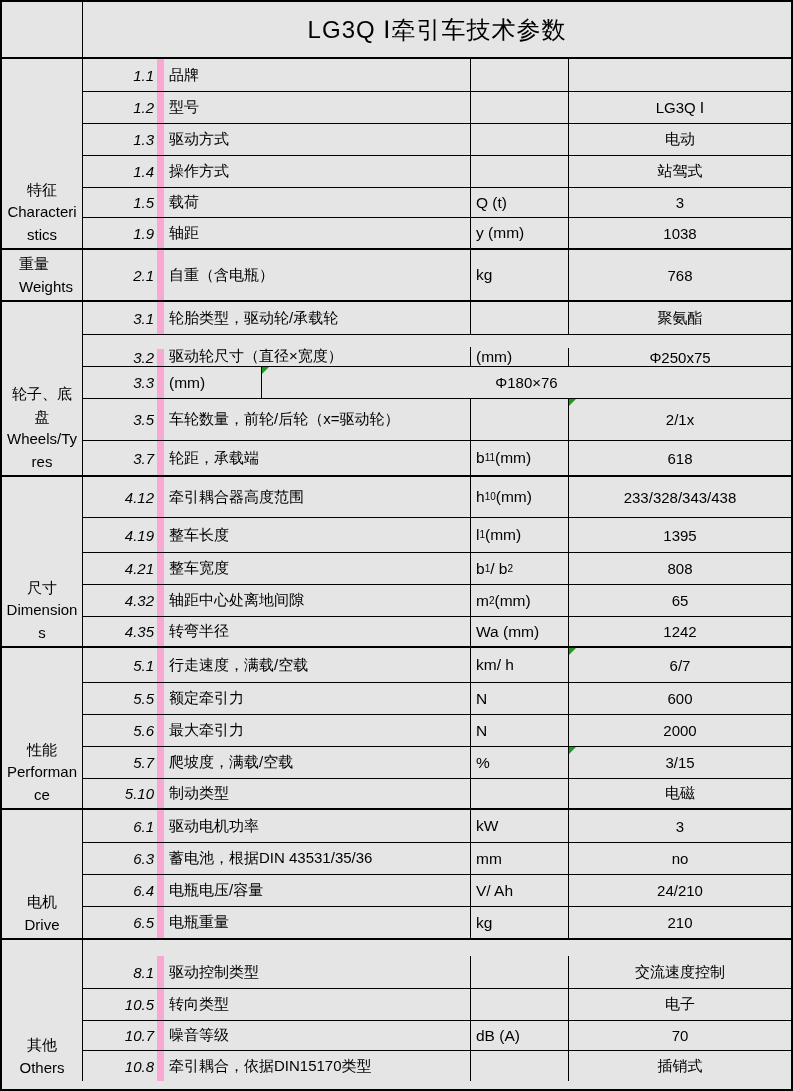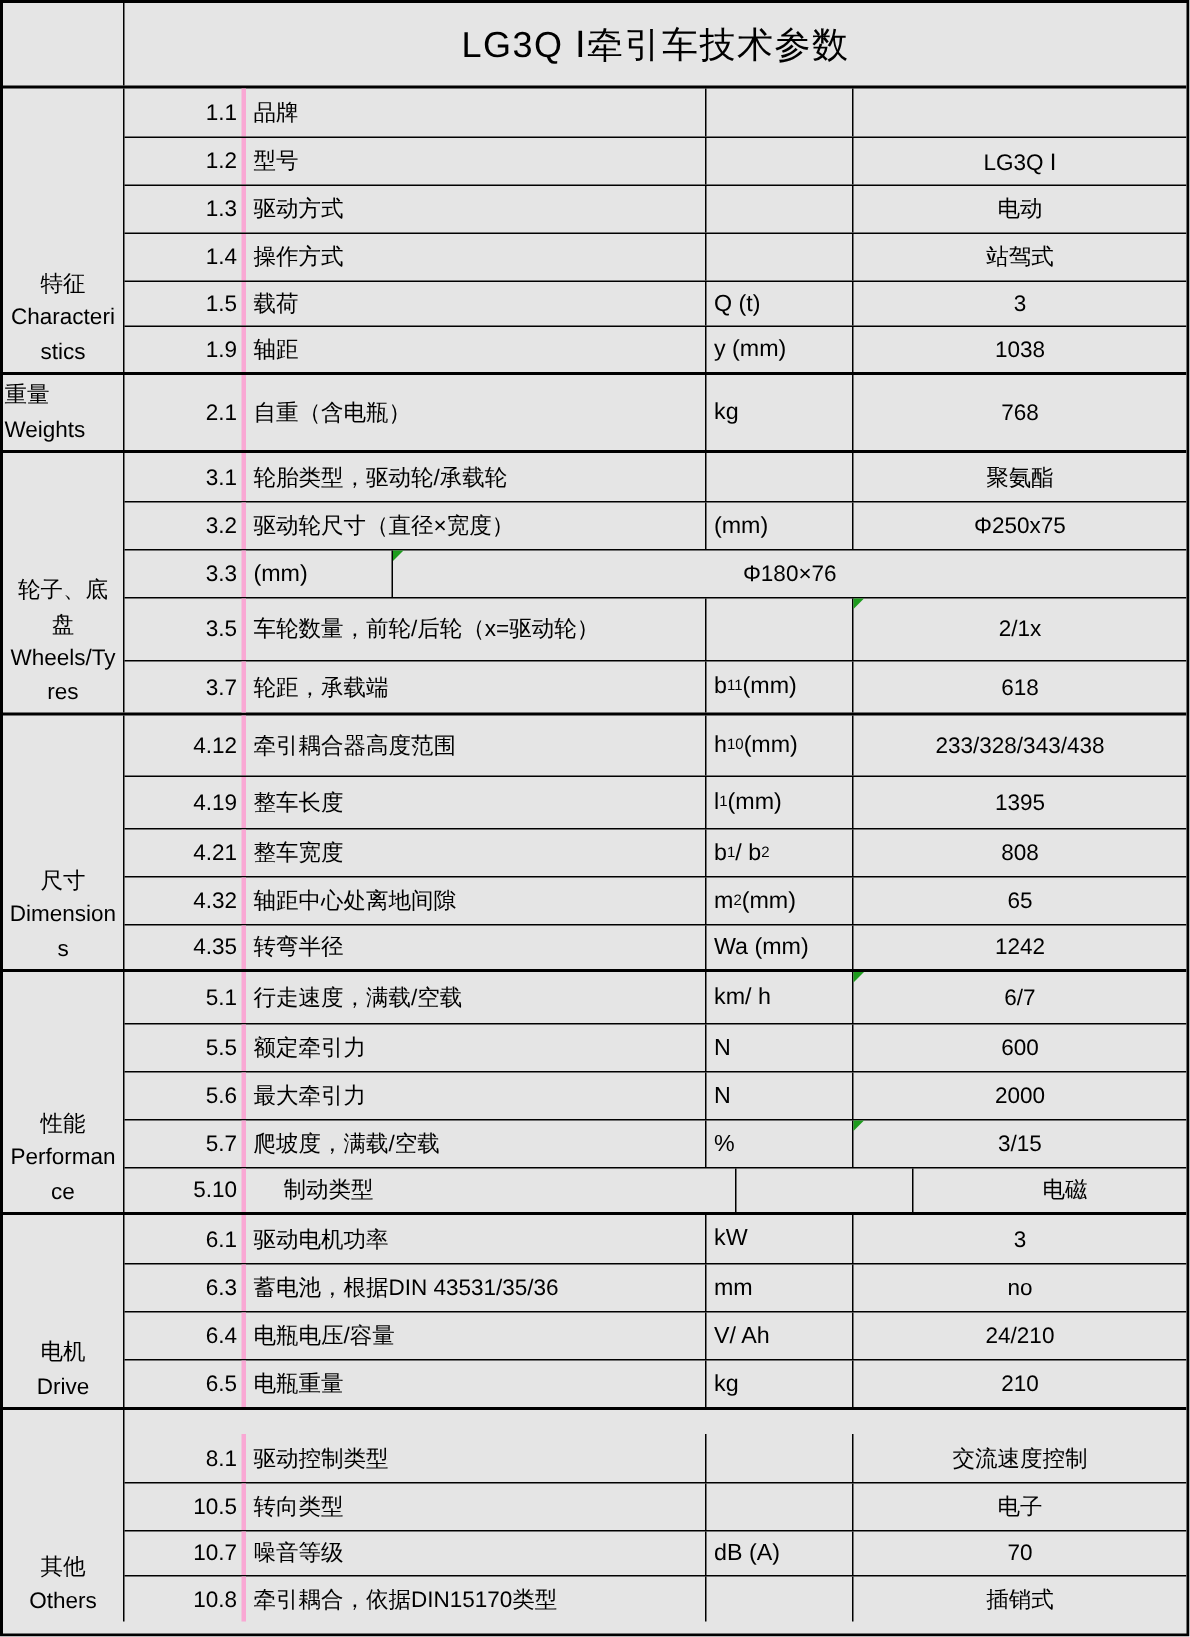--- a/index.html
+++ b/index.html
@@ -14,26 +14,26 @@
   .title-cell { flex:1; display:flex; align-items:center; justify-content:center;
     font-size:24px; letter-spacing:1px; }
   .section { display:flex; flex:none; border-top:2px solid #000; }
   .section:first-child { border-top:none; }
   .category {
     width:81px; flex:none; border-right:1px solid #000; box-sizing:border-box;
     display:flex; flex-direction:column; justify-content:flex-end;
     text-align:center; font-size:15px; line-height:1.5;
     word-break:break-all; overflow-wrap:break-word; padding:2px 3px;
   }
-  .section.align-left .category { text-align:left; padding-left:1px; }
+  .section.align-left .category { text-align:left; padding-left:17px; }
   .rows { flex:1; display:flex; flex-direction:column; min-width:0; }
   .row { display:flex; flex:none; border-top:1px solid #000; box-sizing:border-box; }
   .row:first-child { border-top:none; }
   .cell { box-sizing:border-box; display:flex; align-items:center; font-size:15px; }
-  .c-no    { width:81px;  flex:none; border-right:3px solid #f9a8d4; justify-content:flex-end; padding-right:3px; }
+  .c-no    { width:81px;  flex:none; border-right:7px solid #f9a8d4; justify-content:flex-end; padding-right:3px;font-style:italic; }
   .c-label { width:307px; flex:none; border-right:1px solid #000; padding-left:5px; }
   .c-unit  { width:98px;  flex:none; border-right:1px solid #000; padding-left:5px; font-size:15.5px; }
   .c-unit sub { font-size:10px; line-height:0; }
   .c-value { flex:1; justify-content:center; position:relative; min-width:0; }
   .corner-flag {
     position:absolute; top:0; left:0; width:0; height:0;
     border-top:7px solid #1e9c1e; border-right:7px solid transparent;
   }
 </style>
 </head>
@@ -108,21 +108,21 @@
           <div>轮子、底盘</div>
           <div>Wheels/Tyres</div>
         </div>
         <div class="rows">
           <div class="row" style="height: 32px;">
             <div class="cell c-no">3.1</div>
             <div class="cell c-label">轮胎类型，驱动轮/承载轮</div>
             <div class="cell c-unit"></div>
             <div class="cell c-value">聚氨酯</div>
           </div>
-          <div class="row" style="height: 32px;">
+          <div class="row" style="height: 32px; align-items: flex-end;">
             <div class="cell c-no">3.2</div>
             <div class="cell c-label">驱动轮尺寸（直径×宽度）</div>
             <div class="cell c-unit">(mm)</div>
             <div class="cell c-value">Φ250x75</div>
           </div>
           <div class="row" style="height: 32px;">
             <div class="cell c-no">3.3</div>
             <div class="cell c-unit">(mm)</div>
             <div class="cell c-value">Φ180×76<span class="corner-flag" style="border-top-color: rgb(30, 156, 30);"></span></div>
           </div>
@@ -222,21 +222,21 @@
             <div class="cell c-label">最大牵引力</div>
             <div class="cell c-unit">N</div>
             <div class="cell c-value">2000</div>
           </div>
           <div class="row" style="height: 32px;">
             <div class="cell c-no">5.7</div>
             <div class="cell c-label">爬坡度，满载/空载</div>
             <div class="cell c-unit">%</div>
             <div class="cell c-value">3/15<span class="corner-flag" style="border-top-color: rgb(30, 156, 30);"></span></div>
           </div>
-          <div class="row" style="height: 30px; gap: 20px;">
+          <div class="row" style="height: 30px;">
             <div class="cell c-no">5.10</div>
             <div class="cell c-label">制动类型</div>
             <div class="cell c-unit"></div>
             <div class="cell c-value">电磁</div>
           </div>
         </div>
       </div>
       <div class="section">
         <div class="category">
           <div>电机</div>

